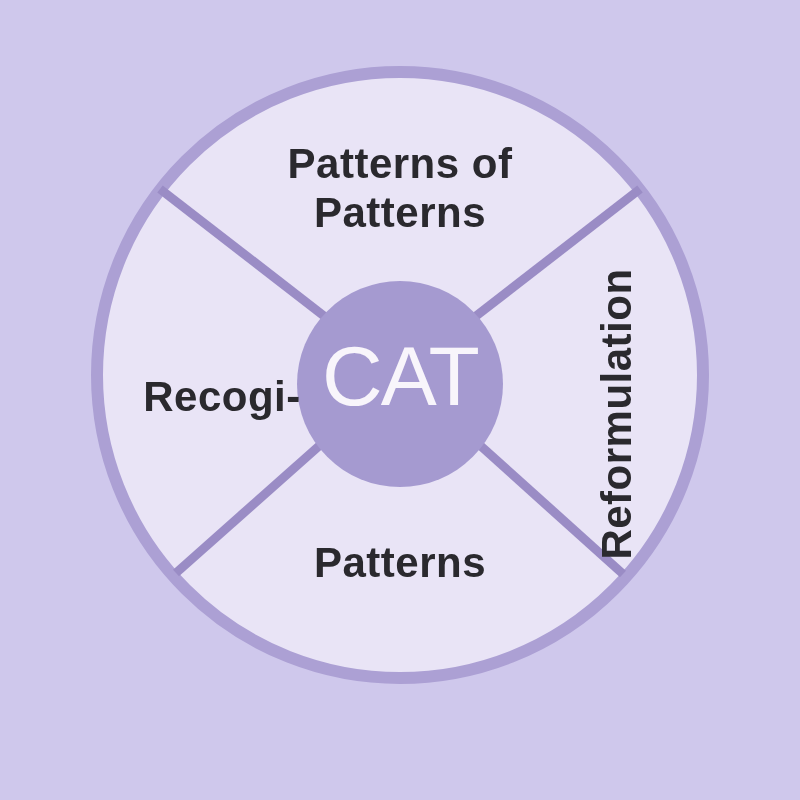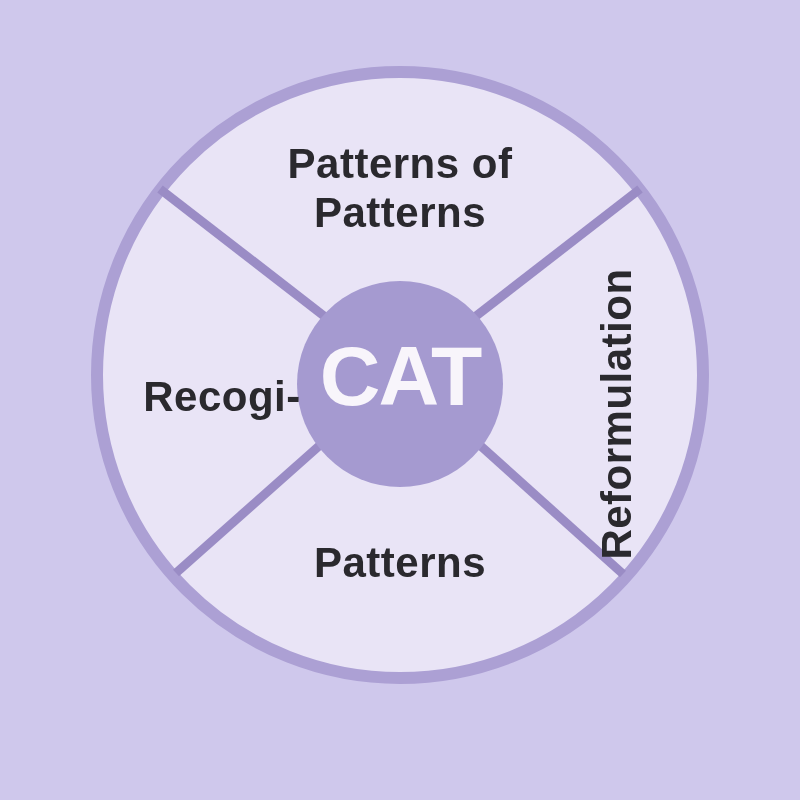--- a/index.html
+++ b/index.html
@@ -40,21 +40,21 @@
   .label-right  {
     left: 616px; top: 414px;
     transform: translate(-50%, -50%) rotate(-90deg);
   }
   .center-label {
     position: absolute;
     left: 400px; top: 379px;
     transform: translate(-50%, -53%);
     color: #f8f5fb;
     font-size: 84px;
-    font-weight: 700;
+    font-weight: 400;
     letter-spacing: -2px;
     white-space: nowrap;
   }
 </style>
 </head>
 <body>
 
 <div class="stage">
 
   <svg width="800" height="800" viewBox="0 0 800 800">

